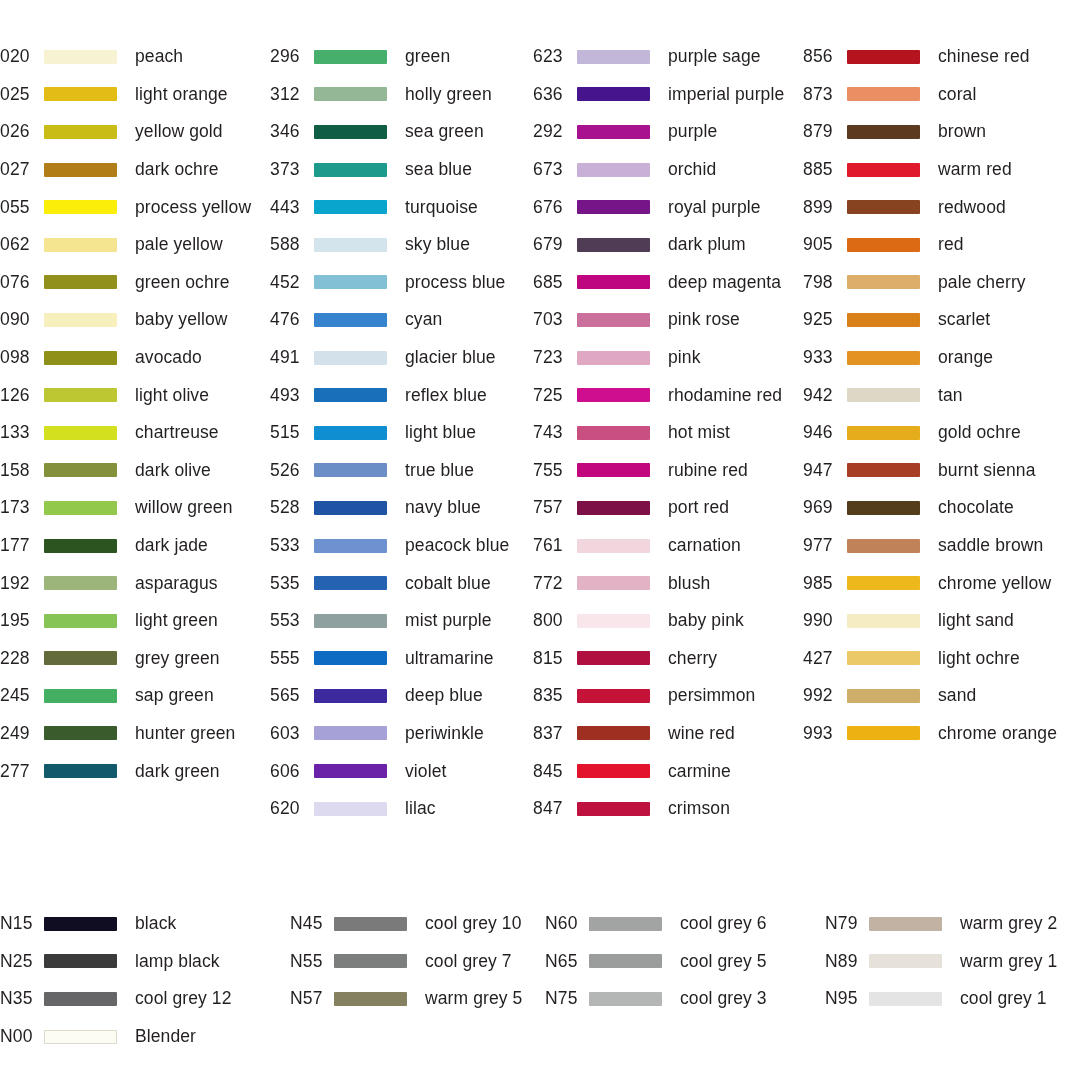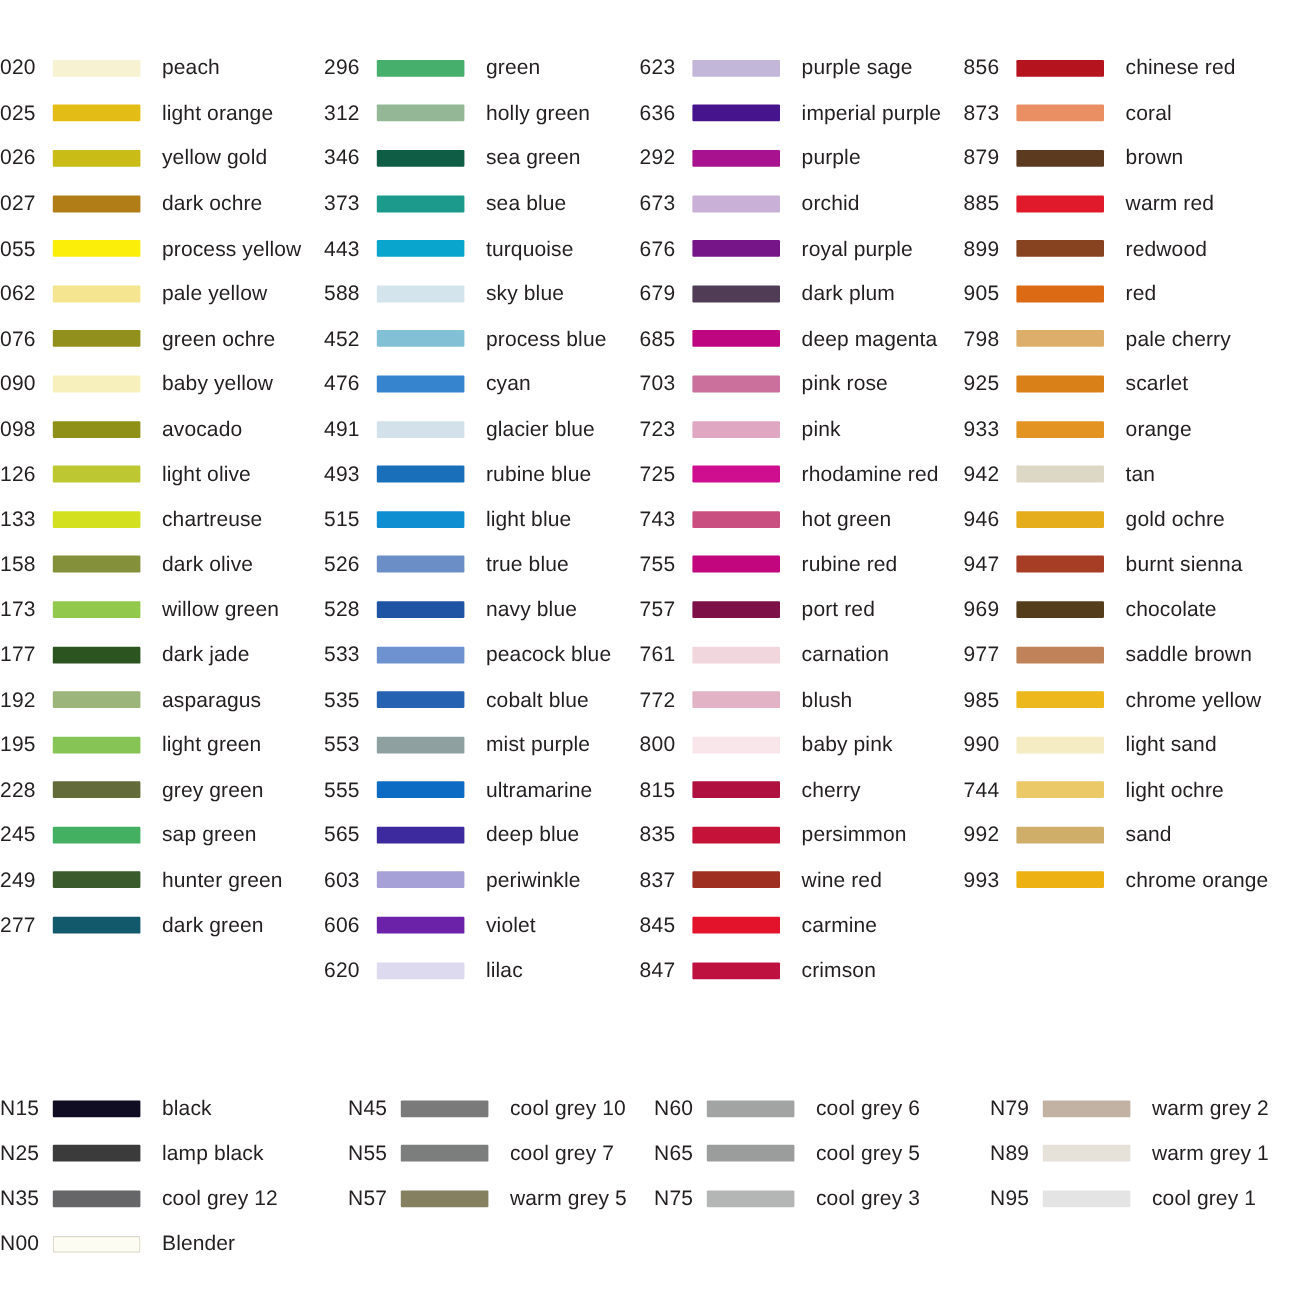--- a/index.html
+++ b/index.html
@@ -242,21 +242,21 @@
           <span class="name">cyan</span>
         </div>
         <div class="row">
           <span class="code">491</span>
           <span class="swatch" style="background: rgb(211, 226, 234);"></span>
           <span class="name">glacier blue</span>
         </div>
         <div class="row">
           <span class="code">493</span>
           <span class="swatch" style="background: rgb(26, 111, 186);"></span>
-          <span class="name">rubine blue</span>
+          <span class="name">reflex blue</span>
         </div>
         <div class="row">
           <span class="code">515</span>
           <span class="swatch" style="background: rgb(16, 142, 210);"></span>
           <span class="name">light blue</span>
         </div>
         <div class="row">
           <span class="code">526</span>
           <span class="swatch" style="background: rgb(107, 142, 198);"></span>
           <span class="name">true blue</span>
@@ -354,21 +354,21 @@
           <span class="name">pink</span>
         </div>
         <div class="row">
           <span class="code">725</span>
           <span class="swatch" style="background: rgb(207, 14, 143);"></span>
           <span class="name">rhodamine red</span>
         </div>
         <div class="row">
           <span class="code">743</span>
           <span class="swatch" style="background: rgb(201, 79, 128);"></span>
-          <span class="name">hot green</span>
+          <span class="name">hot mist</span>
         </div>
         <div class="row">
           <span class="code">755</span>
           <span class="swatch" style="background: rgb(194, 6, 126);"></span>
           <span class="name">rubine red</span>
         </div>
         <div class="row">
           <span class="code">757</span>
           <span class="swatch" style="background: rgb(124, 16, 71);"></span>
           <span class="name">port red</span>
@@ -489,21 +489,21 @@
           <span class="code">985</span>
           <span class="swatch" style="background: rgb(236, 184, 27);"></span>
           <span class="name">chrome yellow</span>
         </div>
         <div class="row">
           <span class="code">990</span>
           <span class="swatch" style="background: rgb(245, 236, 196);"></span>
           <span class="name">light sand</span>
         </div>
         <div class="row">
-          <span class="code">744</span>
+          <span class="code">427</span>
           <span class="swatch" style="background: rgb(236, 201, 103);"></span>
           <span class="name">light ochre</span>
         </div>
         <div class="row">
           <span class="code">992</span>
           <span class="swatch" style="background: rgb(207, 174, 106);"></span>
           <span class="name">sand</span>
         </div>
         <div class="row">
           <span class="code">993</span>

